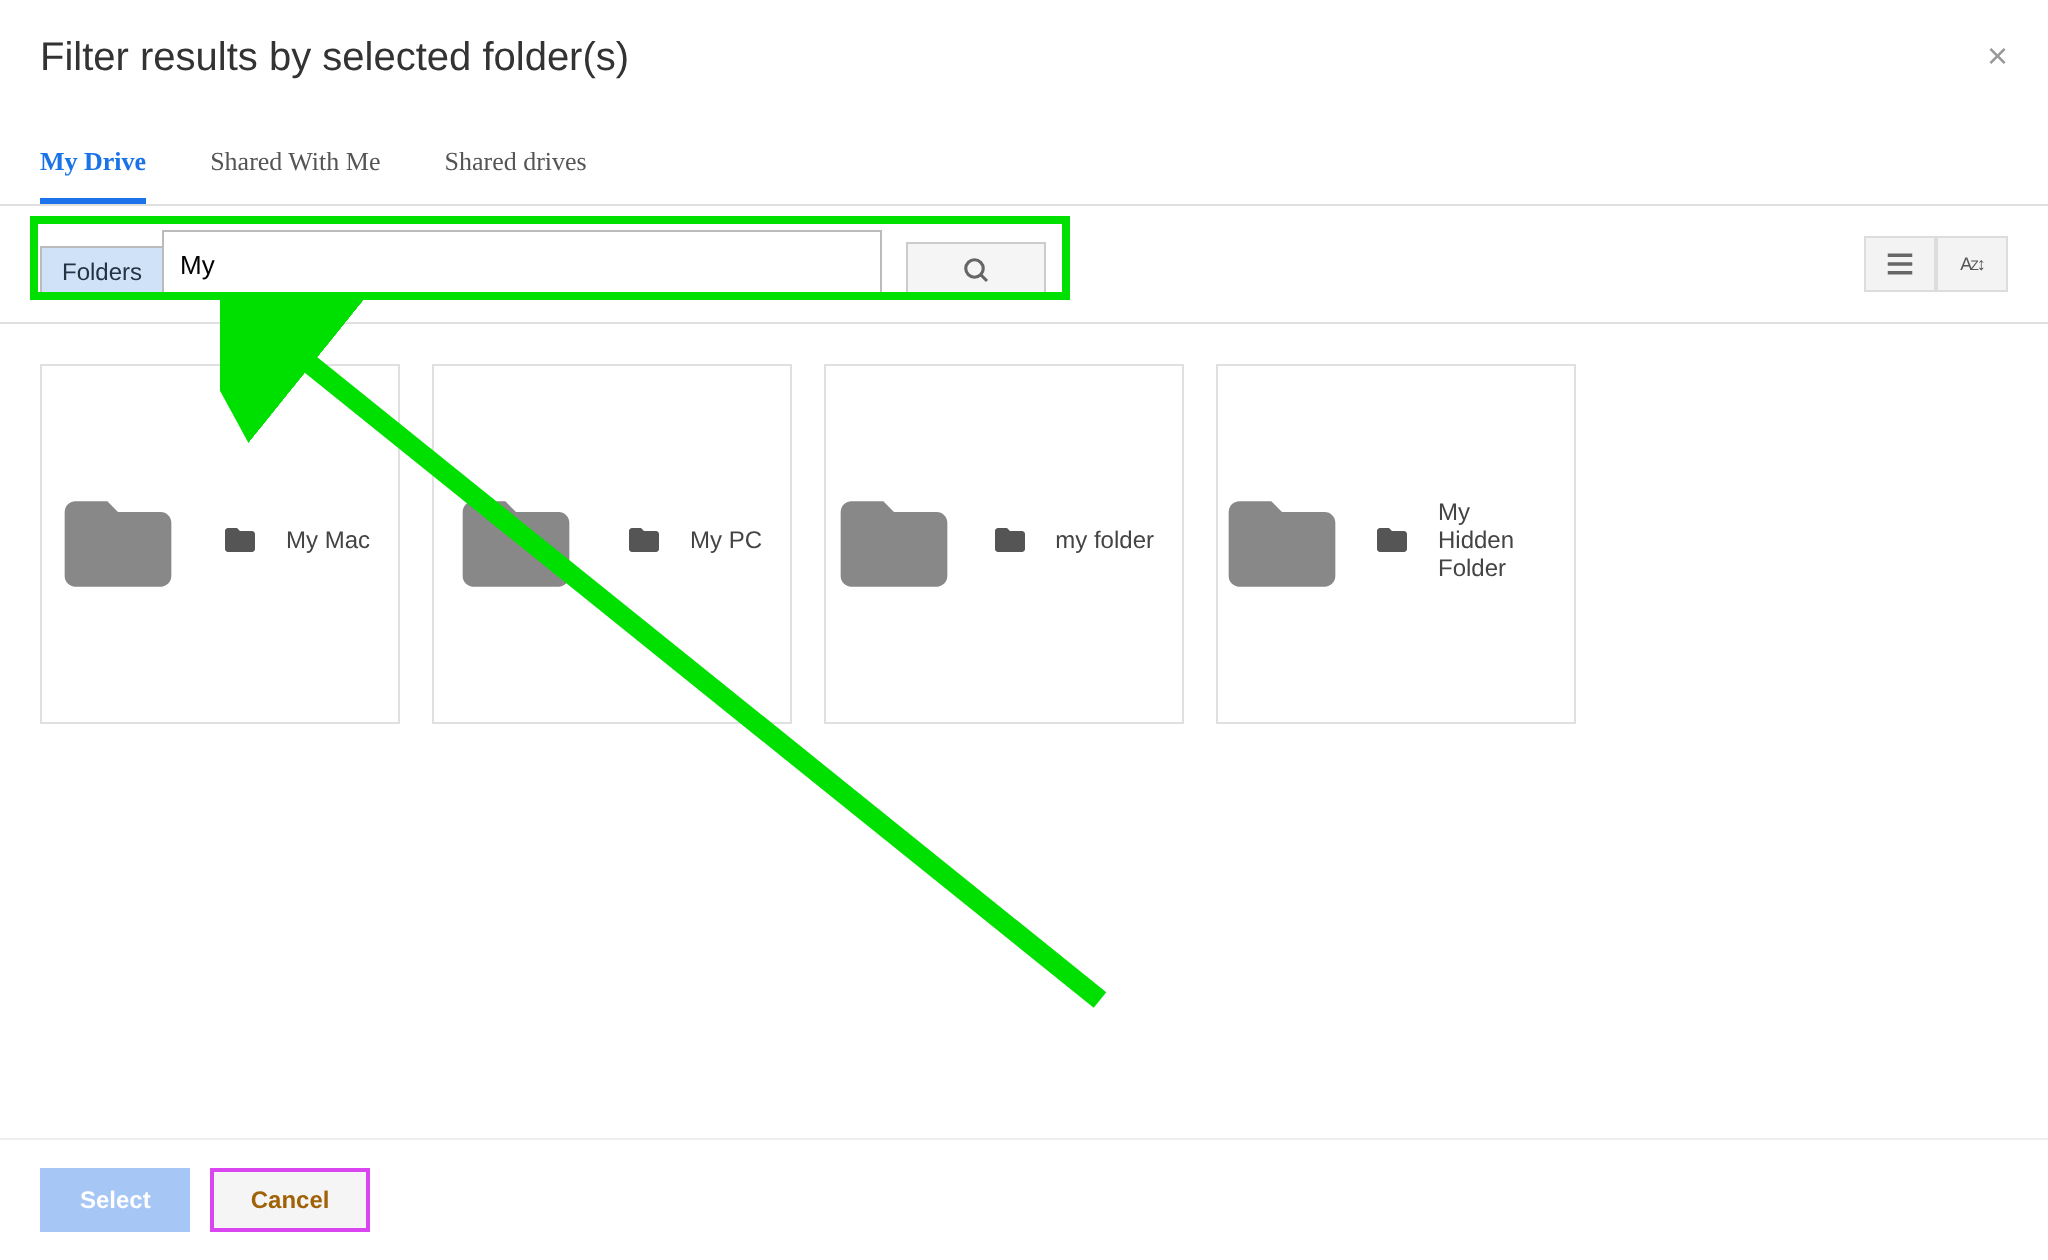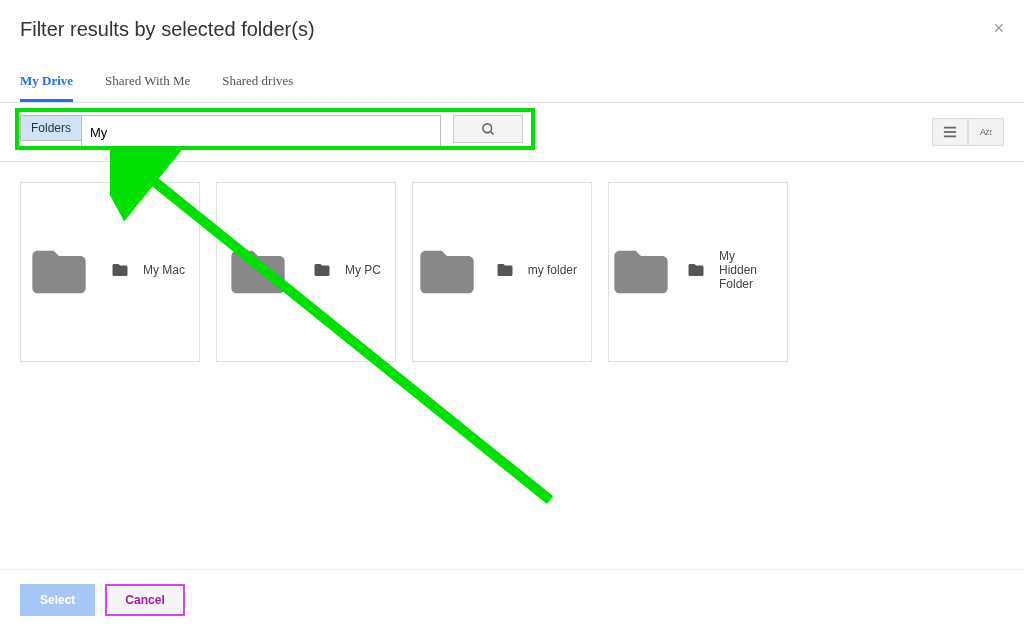--- a/index.html
+++ b/index.html
@@ -53,21 +53,21 @@
     .toolbar {
       display: flex;
       align-items: center;
       justify-content: space-between;
       padding: 12px 20px;
       border-bottom: 1px solid #e0e0e0;
       position: relative;
     }
     .search-group {
       display: flex;
-      align-items: flex-start;
+      align-items: flex-end;
       position: relative;
     }
     .highlight-box {
       position: absolute;
       left: -5px;
       top: -7px;
       width: 520px;
       height: 42px;
       border: 4px solid #00e000;
       pointer-events: none;
@@ -169,21 +169,21 @@
       cursor: pointer;
       font-weight: 700;
     }
     .btn-primary {
       background: #a6c7f5;
       color: #fff;
       border-color: #a6c7f5;
     }
     .btn-default {
       background: #f5f5f5;
-      color: #a21caf;
+      color: #a16207;
     }
     .annotation-arrow {
       position: absolute;
       left: 110px;
       top: 150px;
       pointer-events: none;
       z-index: 9;
     }
   </style>
 </head>

